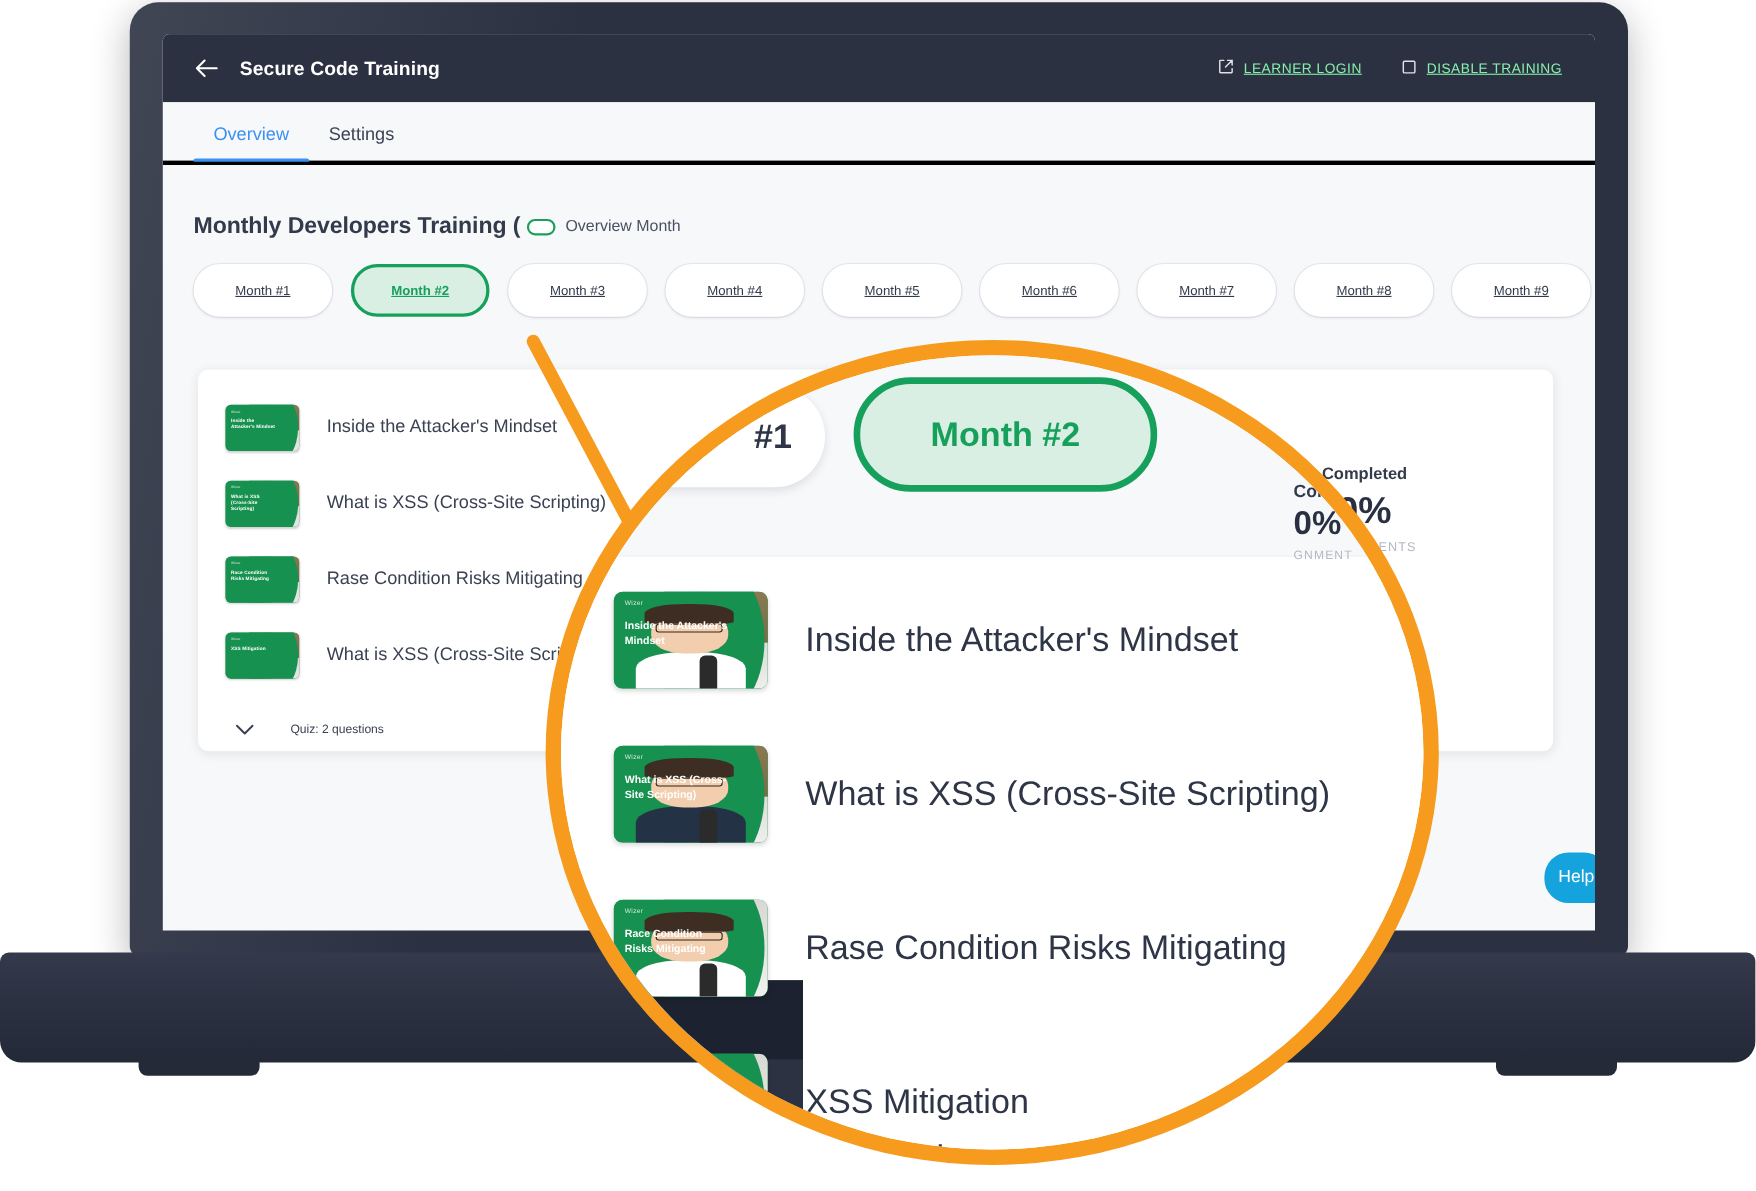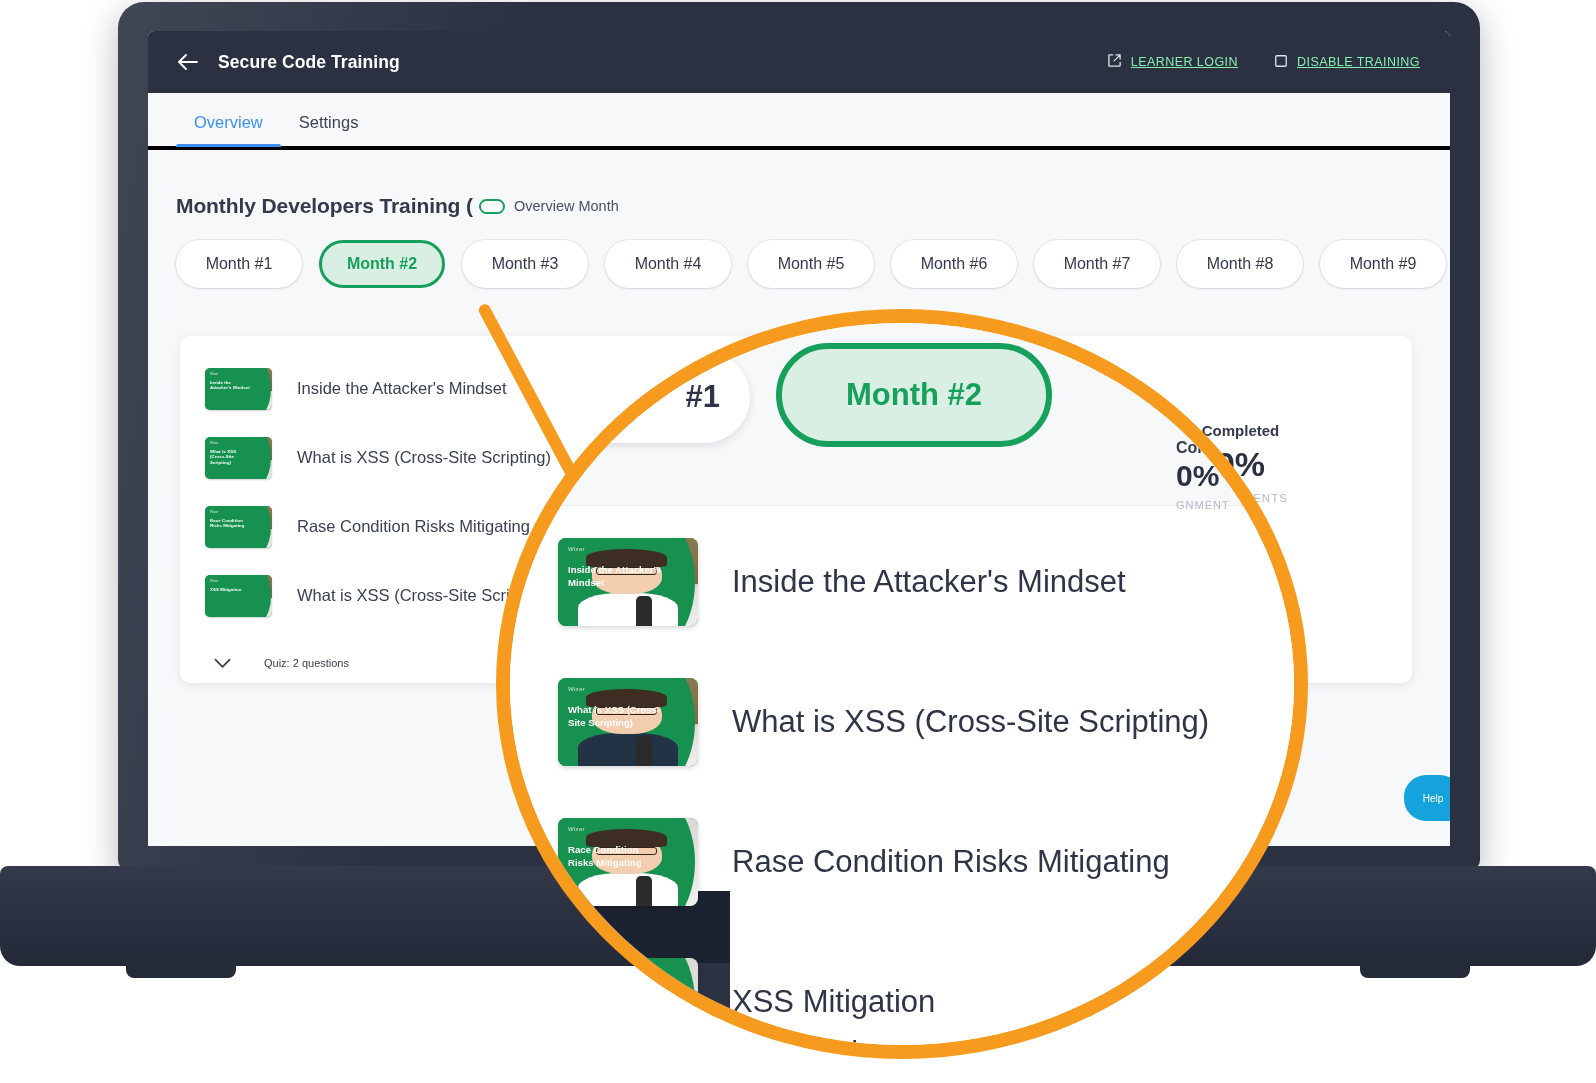--- a/index.html
+++ b/index.html
@@ -101,22 +101,23 @@
   }
   .current-month-label{ font-size:14.5px; color:#4a5163; }
 
   
   .month-row{
     display:flex; gap:17px; padding:22px 0 0 28px; align-items:center;
   }
   .chip{
     min-width:126px; height:48px; border-radius:26px; background:#ffffff;
     display:flex; align-items:center; justify-content:center;
-    font-size:16px; color:#333a4b; cursor:pointer; flex:0 0 auto;
+    font-size:12px; color:#333a4b; cursor:pointer; flex:0 0 auto;
     box-shadow:0 1px 3px rgba(30,36,50,.10), 0 0 0 1px rgba(225,228,235,.75);
+    text-decoration:underline;
   }
   .chip.selected{
     background:#d9efe3; color:#17a05c; font-weight:bold;
     box-shadow:none; border:3px solid #17a05c;
   }
 
   
   .content-card{
     position:absolute; left:180px; top:336px; width:1232px; height:347px;
     background:#ffffff; border-radius:10px;
@@ -184,21 +185,21 @@
     display:flex; flex-direction:column; align-items:center;
     padding-top:60px;
   }
   .stats-label{ font-size:15px; font-weight:bold; color:#333a4b; }
   .stats-value{ font-size:34px; font-weight:bold; color:#2a3042; margin-top:6px; }
   .stats-sub{ font-size:11.5px; letter-spacing:1px; color:#b3b8c4; margin-top:8px; }
 
   
   .help-bubble{
     position:absolute; right:-12px; top:744px; width:58px; height:46px;
-    background:#14a3dd; color:#fff; font-size:10px;
+    background:#14a3dd; color:#fff; font-size:16px;
     display:flex; align-items:center; justify-content:center;
     border-radius:22px 22px 4px 22px; cursor:pointer; z-index:6;
   }
 
   
   .mag-line{
     position:absolute; left:476px; top:305px; width:12px; height:275px;
     background:#f79b1e; border-radius:7px;
     transform-origin:top center; transform:rotate(-28deg);
     z-index:20;

